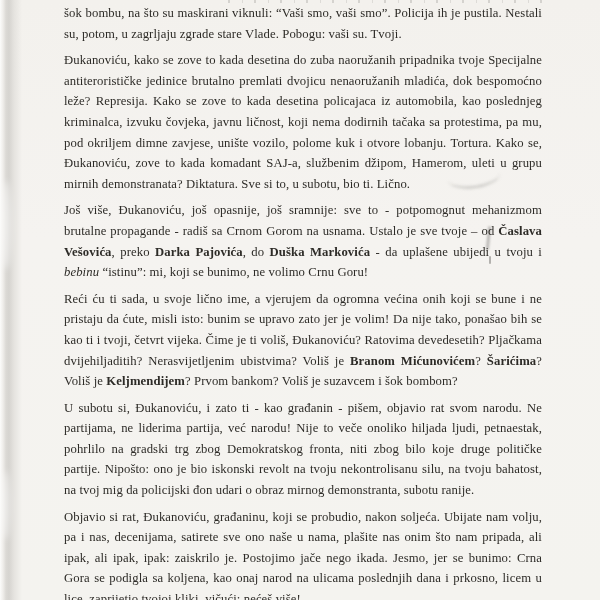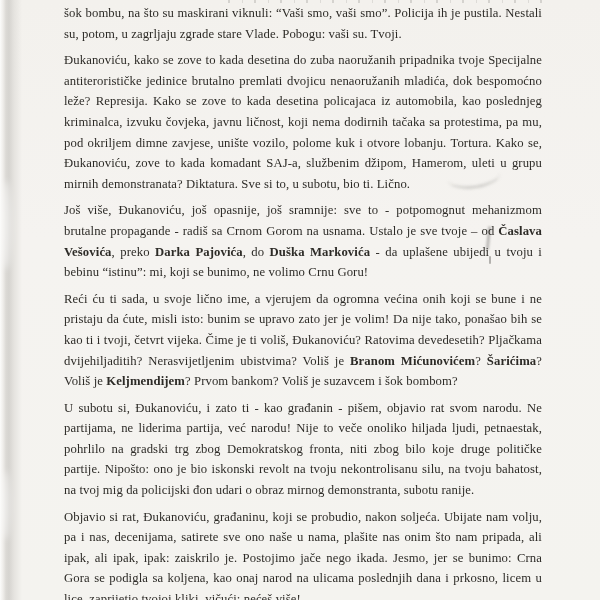--- a/index.html
+++ b/index.html
@@ -77,21 +77,21 @@
     left: 64px; top: 3px;
     width: 478px;
     font-size: 12.7px;
     line-height: 20.6px;
     color: #2d2b27;
     text-align: justify;
     letter-spacing: 0.1px;
   }
   .text-body p { margin: 0 0 6px 0; }
   .b { font-weight: bold; }
-  .i { }
+  .i { font-style: italic; }
 </style>
 </head>
 <body>
 
 <div class="page">
   <div class="edge-band"></div>
   <div class="edge-blotch-1"></div>
   <div class="edge-blotch-2"></div>
   <div class="top-clip"></div>
   <div class="smudge-1"></div>

